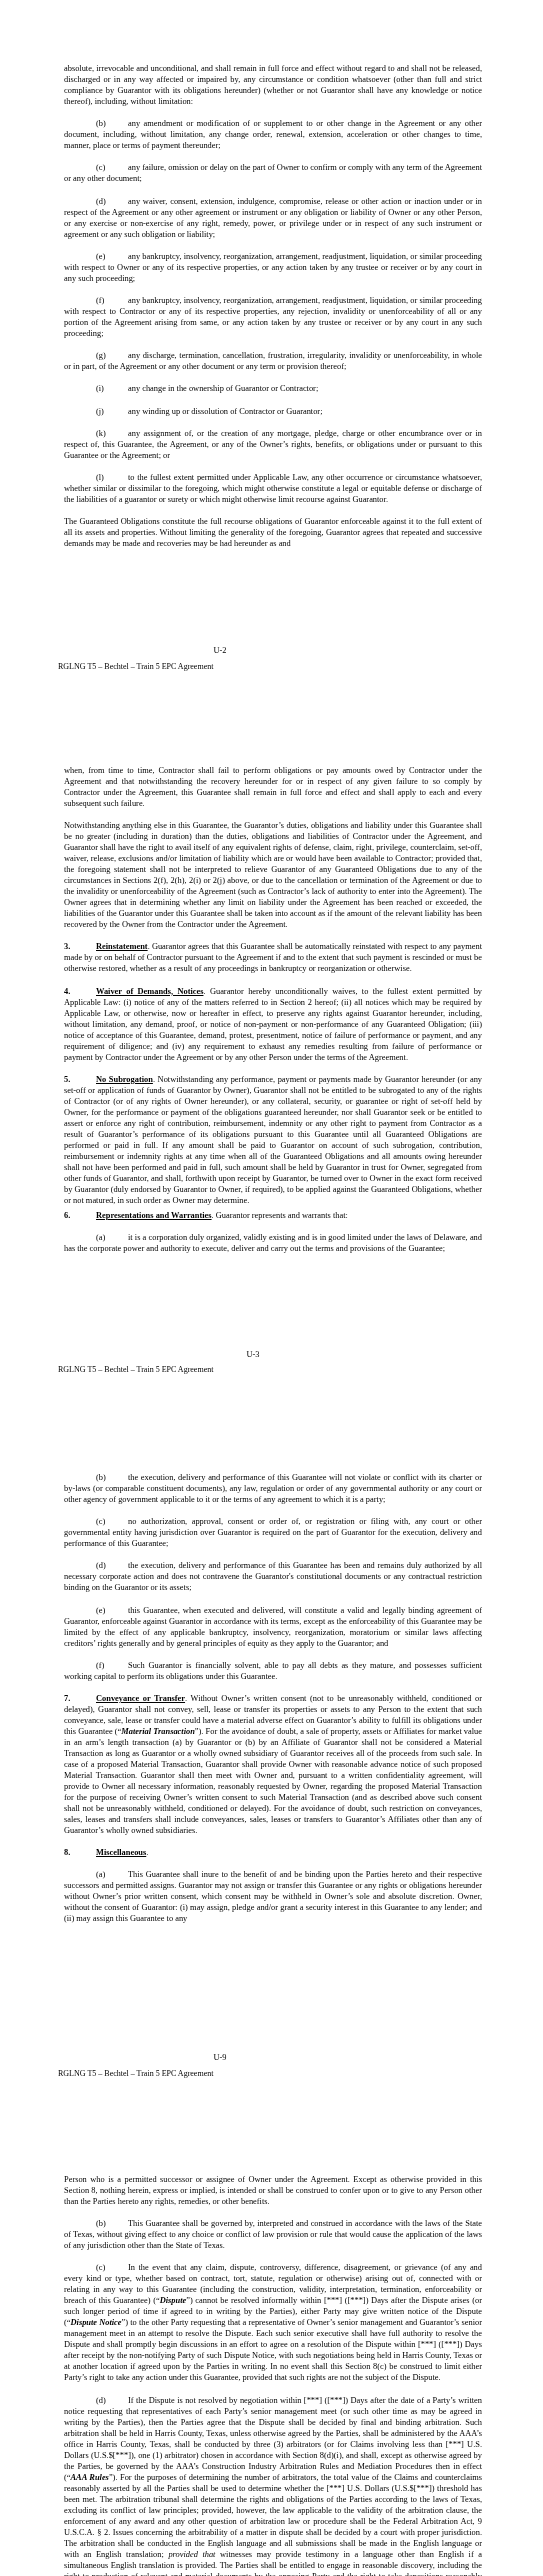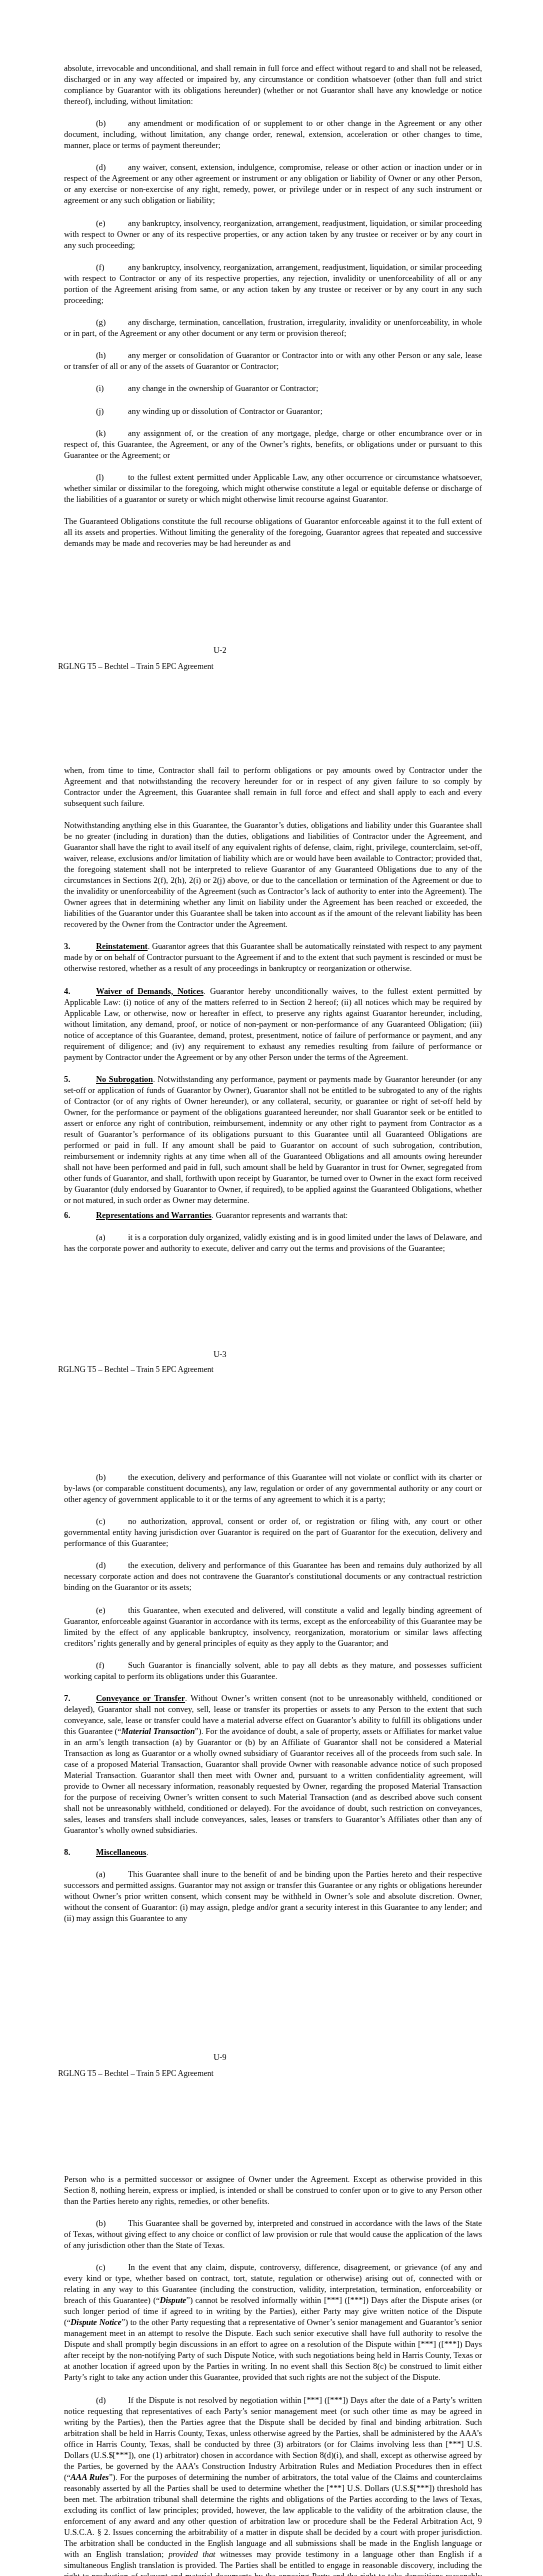--- a/index.html
+++ b/index.html
@@ -18,46 +18,46 @@
   .pagenum { position: absolute; left: 0; width: 440px; text-align: center; font-size: 8.4px; }
   .footer { position: absolute; left: 58px; font-size: 8px; }
 </style>
 </head>
 <body>
 
 <div class="page">
   <div class="text" style="top:63px;">
     <p class="p">absolute, irrevocable and unconditional, and shall remain in full force and effect without regard to and shall not be released, discharged or in any way affected or impaired by, any circumstance or condition whatsoever (other than full and strict compliance by Guarantor with its obligations hereunder) (whether or not Guarantor shall have any knowledge or notice thereof), including, without limitation:</p>
     <p class="p ind"><span class="lbl">(b)</span><span>any amendment or modification of or supplement to or other change in the Agreement or any other document, including, without limitation, any change order, renewal, extension, acceleration or other changes to time, manner, place or terms of payment thereunder;</span></p>
+    <p class="p ind"><span class="lbl">(c)</span><span>any failure, omission or delay on the part of Owner to confirm or comply with any term of the Agreement or any other document;</span></p>
     <p class="p ind"><span class="lbl">(d)</span><span>any waiver, consent, extension, indulgence, compromise, release or other action or inaction under or in respect of the Agreement or any other agreement or instrument or any obligation or liability of Owner or any other Person, or any exercise or non-exercise of any right, remedy, power, or privilege under or in respect of any such instrument or agreement or any such obligation or liability;</span></p>
     <p class="p ind"><span class="lbl">(e)</span><span>any bankruptcy, insolvency, reorganization, arrangement, readjustment, liquidation, or similar proceeding with respect to Owner or any of its respective properties, or any action taken by any trustee or receiver or by any court in any such proceeding;</span></p>
     <p class="p ind"><span class="lbl">(f)</span><span>any bankruptcy, insolvency, reorganization, arrangement, readjustment, liquidation, or similar proceeding with respect to Contractor or any of its respective properties, any rejection, invalidity or unenforceability of all or any portion of the Agreement arising from same, or any action taken by any trustee or receiver or by any court in any such proceeding;</span></p>
     <p class="p ind"><span class="lbl">(g)</span><span>any discharge, termination, cancellation, frustration, irregularity, invalidity or unenforceability, in whole or in part, of the Agreement or any other document or any term or provision thereof;</span></p>
-    <p class="p ind"><span class="lbl">(h)</span><span>any merger or consolidation of Guarantor or Contractor into or with any other Person or any sale, lease or transfer of all or any of the assets of Guarantor or Contractor;</span></p>
     <p class="p ind"><span class="lbl">(i)</span><span>any change in the ownership of Guarantor or Contractor;</span></p>
     <p class="p ind"><span class="lbl">(j)</span><span>any winding up or dissolution of Contractor or Guarantor;</span></p>
     <p class="p ind"><span class="lbl">(k)</span><span>any assignment of, or the creation of any mortgage, pledge, charge or other encumbrance over or in respect of, this Guarantee, the Agreement, or any of the Owner’s rights, benefits, or obligations under or pursuant to this Guarantee or the Agreement; or</span></p>
     <p class="p ind"><span class="lbl">(l)</span><span>to the fullest extent permitted under Applicable Law, any other occurrence or circumstance whatsoever, whether similar or dissimilar to the foregoing, which might otherwise constitute a legal or equitable defense or discharge of the liabilities of a guarantor or surety or which might otherwise limit recourse against Guarantor.</span></p>
     <p class="p">The Guaranteed Obligations constitute the full recourse obligations of Guarantor enforceable against it to the full extent of all its assets and properties.  Without limiting the generality of the foregoing, Guarantor agrees that repeated and successive demands may be made and recoveries may be had hereunder as and</p>
   </div>
   <div class="pagenum" style="top:646px;">U-2</div>
   <div class="footer" style="top:662px;">RGLNG T5 – Bechtel – Train 5 EPC Agreement</div>
 </div>
 
 <div class="page">
   <div class="text" style="top:765px;">
     <p class="p">when, from time to time, Contractor shall fail to perform obligations or pay amounts owed by Contractor under the Agreement and that notwithstanding the recovery hereunder for or in respect of any given failure to so comply by Contractor under the Agreement, this Guarantee shall remain in full force and effect and shall apply to each and every subsequent such failure.</p>
     <p class="p">Notwithstanding anything else in this Guarantee, the Guarantor’s duties, obligations and liability under this Guarantee shall be no greater (including in duration) than the duties, obligations and liabilities of Contractor under the Agreement, and Guarantor shall have the right to avail itself of any equivalent rights of defense, claim, right, privilege, counterclaim, set-off, waiver, release, exclusions and/or limitation of liability which are or would have been available to Contractor; provided that, the foregoing statement shall not be interpreted to relieve Guarantor of any Guaranteed Obligations due to any of the circumstances in Sections 2(f), 2(h), 2(i) or 2(j) above, or due to the cancellation or termination of the Agreement or due to the invalidity or unenforceability of the Agreement (such as Contractor’s lack of authority to enter into the Agreement). The Owner agrees that in determining whether any limit on liability under the Agreement has been reached or exceeded, the liabilities of the Guarantor under this Guarantee shall be taken into account as if the amount of the relevant liability has been recovered by the Owner from the Contractor under the Agreement.</p>
     <p class="p"><span class="sec-num">3.</span><span class="sec-title">Reinstatement</span>.  <span>Guarantor agrees that this Guarantee shall be automatically reinstated with respect to any payment made by or on behalf of Contractor pursuant to the Agreement if and to the extent that such payment is rescinded or must be otherwise restored, whether as a result of any proceedings in bankruptcy or reorganization or otherwise.</span></p>
     <p class="p"><span class="sec-num">4.</span><span class="sec-title">Waiver of Demands, Notices</span>.  <span>Guarantor hereby unconditionally waives, to the fullest extent permitted by Applicable Law: (i) notice of any of the matters referred to in Section 2 hereof; (ii) all notices which may be required by Applicable Law, or otherwise, now or hereafter in effect, to preserve any rights against Guarantor hereunder, including, without limitation, any demand, proof, or notice of non-payment or non-performance of any Guaranteed Obligation; (iii) notice of acceptance of this Guarantee, demand, protest, presentment, notice of failure of performance or payment, and any requirement of diligence; and (iv) any requirement to exhaust any remedies resulting from failure of performance or payment by Contractor under the Agreement or by any other Person under the terms of the Agreement.</span></p>
     <p class="p tight"><span class="sec-num">5.</span><span class="sec-title">No Subrogation</span>.  <span>Notwithstanding any performance, payment or payments made by Guarantor hereunder (or any set-off or application of funds of Guarantor by Owner), Guarantor shall not be entitled to be subrogated to any of the rights of Contractor (or of any rights of Owner hereunder), or any collateral, security, or guarantee or right of set-off held by Owner, for the performance or payment of the obligations guaranteed hereunder, nor shall Guarantor seek or be entitled to assert or enforce any right of contribution, reimbursement, indemnity or any other right to payment from Contractor as a result of Guarantor’s performance of its obligations pursuant to this Guarantee until all Guaranteed Obligations are performed or paid in full.  If any amount shall be paid to Guarantor on account of such subrogation, contribution, reimbursement or indemnity rights at any time when all of the Guaranteed Obligations and all amounts owing hereunder shall not have been performed and paid in full, such amount shall be held by Guarantor in trust for Owner, segregated from other funds of Guarantor, and shall, forthwith upon receipt by Guarantor, be turned over to Owner in the exact form received by Guarantor (duly endorsed by Guarantor to Owner, if required), to be applied against the Guaranteed Obligations, whether or not matured, in such order as Owner may determine.</span></p>
     <p class="p"><span class="sec-num">6.</span><span class="sec-title">Representations and Warranties</span>. <span>Guarantor represents and warrants that:</span></p>
     <p class="p ind"><span class="lbl">(a)</span><span>it is a corporation duly organized, validly existing and is in good limited under the laws of Delaware, and has the corporate power and authority to execute, deliver and carry out the terms and provisions of the Guarantee;</span></p>
   </div>
-  <div class="pagenum" style="top:1350px;">U-3</div>
+  <div class="pagenum" style="top:1350px;padding-left:33px;">U-3</div>
   <div class="footer" style="top:1365px;">RGLNG T5 – Bechtel – Train 5 EPC Agreement</div>
 </div>
 
 <div class="page">
   <div class="text" style="top:1472px;">
     <p class="p ind"><span class="lbl">(b)</span><span>the execution, delivery and performance of this Guarantee will not violate or conflict with its charter or by-laws (or comparable constituent documents), any law, regulation or order of any governmental authority or any court or other agency of government applicable to it or the terms of any agreement to which it is a party;</span></p>
     <p class="p ind"><span class="lbl">(c)</span><span>no authorization, approval, consent or order of, or registration or filing with, any court or other governmental entity having jurisdiction over Guarantor is required on the part of Guarantor for the execution, delivery and performance of this Guarantee;</span></p>
     <p class="p ind"><span class="lbl">(d)</span><span>the execution, delivery and performance of this Guarantee has been and remains duly authorized by all necessary corporate action and does not contravene the Guarantor's constitutional documents or any contractual restriction binding on the Guarantor or its assets;</span></p>
     <p class="p ind"><span class="lbl">(e)</span><span>this Guarantee, when executed and delivered, will constitute a valid and legally binding agreement of Guarantor, enforceable against Guarantor in accordance with its terms, except as the enforceability of this Guarantee may be limited by the effect of any applicable bankruptcy, insolvency, reorganization, moratorium or similar laws affecting creditors’ rights generally and by general principles of equity as they apply to the Guarantor; and</span></p>
     <p class="p ind"><span class="lbl">(f)</span><span>Such Guarantor is financially solvent, able to pay all debts as they mature, and possesses sufficient working capital to perform its obligations under this Guarantee.</span></p>

